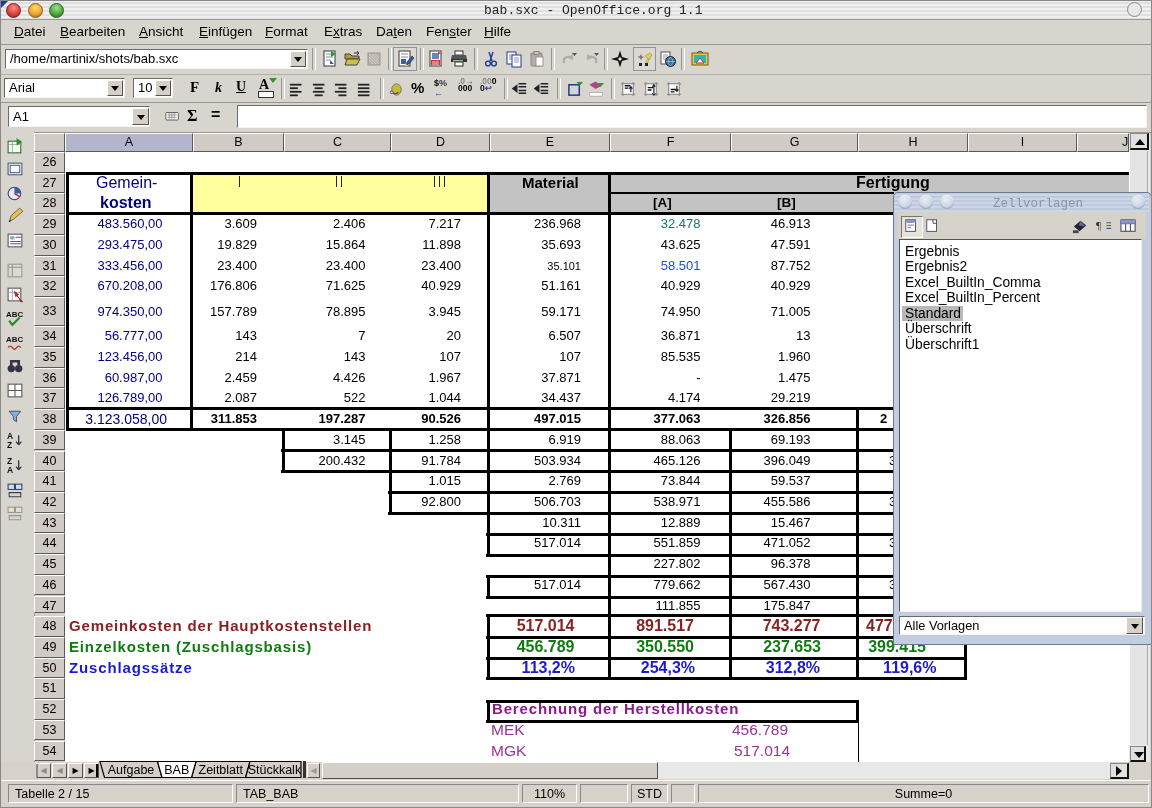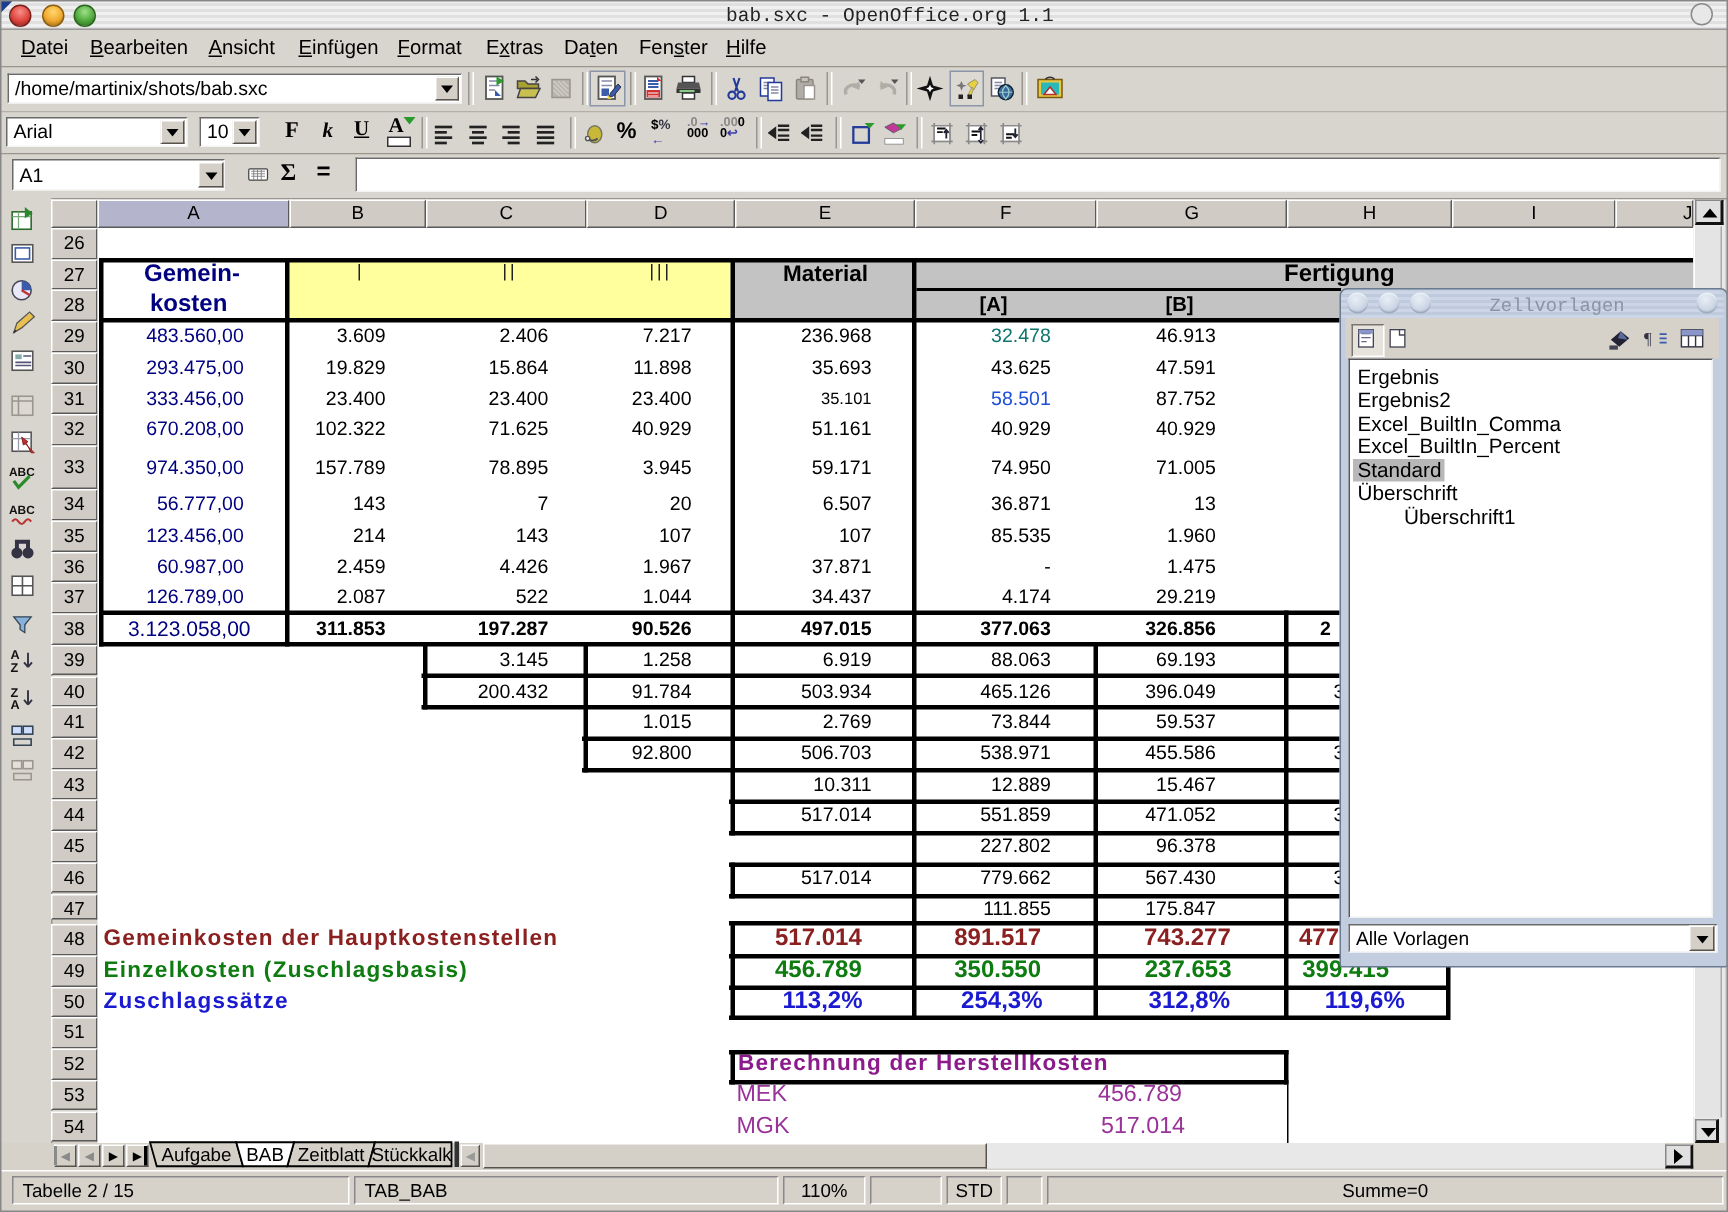--- a/index.html
+++ b/index.html
@@ -372,21 +372,21 @@
 <div class="num" style="left:580.5px;top:234.9px;width:120px;height:20.7px;line-height:20.7px;color:#000;font-size:13px">43.625</div>
 <div class="num" style="left:690.5px;top:234.9px;width:120px;height:20.7px;line-height:20.7px;color:#000;font-size:13px">47.591</div>
 <div class="num" style="left:42.5px;top:255.6px;width:120px;height:20.7px;line-height:20.7px;color:#000080;font-size:13px">333.456,00</div>
 <div class="num" style="left:137px;top:255.6px;width:120px;height:20.7px;line-height:20.7px;color:#000;font-size:13px">23.400</div>
 <div class="num" style="left:245.5px;top:255.6px;width:120px;height:20.7px;line-height:20.7px;color:#000;font-size:13px">23.400</div>
 <div class="num" style="left:341px;top:255.6px;width:120px;height:20.7px;line-height:20.7px;color:#000;font-size:13px">23.400</div>
 <div class="num" style="left:461px;top:255.6px;width:120px;height:20.7px;line-height:20.7px;color:#000;font-size:11px">35.101</div>
 <div class="num" style="left:580.5px;top:255.6px;width:120px;height:20.7px;line-height:20.7px;color:#1d4ed8;font-size:13px">58.501</div>
 <div class="num" style="left:690.5px;top:255.6px;width:120px;height:20.7px;line-height:20.7px;color:#000;font-size:13px">87.752</div>
 <div class="num" style="left:42.5px;top:276.3px;width:120px;height:20.7px;line-height:20.7px;color:#000080;font-size:13px">670.208,00</div>
-<div class="num" style="left:137px;top:276.3px;width:120px;height:20.7px;line-height:20.7px;color:#000;font-size:13px">102.322</div>
+<div class="num" style="left:137px;top:276.3px;width:120px;height:20.7px;line-height:20.7px;color:#000;font-size:13px">176.806</div>
 <div class="num" style="left:245.5px;top:276.3px;width:120px;height:20.7px;line-height:20.7px;color:#000;font-size:13px">71.625</div>
 <div class="num" style="left:341px;top:276.3px;width:120px;height:20.7px;line-height:20.7px;color:#000;font-size:13px">40.929</div>
 <div class="num" style="left:461px;top:276.3px;width:120px;height:20.7px;line-height:20.7px;color:#000;font-size:13px">51.161</div>
 <div class="num" style="left:580.5px;top:276.3px;width:120px;height:20.7px;line-height:20.7px;color:#000;font-size:13px">40.929</div>
 <div class="num" style="left:690.5px;top:276.3px;width:120px;height:20.7px;line-height:20.7px;color:#000;font-size:13px">40.929</div>
 <div class="num" style="left:42.5px;top:297.0px;width:120px;height:29.1px;line-height:29.1px;color:#000080;font-size:13px">974.350,00</div>
 <div class="num" style="left:137px;top:297.0px;width:120px;height:29.1px;line-height:29.1px;color:#000;font-size:13px">157.789</div>
 <div class="num" style="left:245.5px;top:297.0px;width:120px;height:29.1px;line-height:29.1px;color:#000;font-size:13px">78.895</div>
 <div class="num" style="left:341px;top:297.0px;width:120px;height:29.1px;line-height:29.1px;color:#000;font-size:13px">3.945</div>
 <div class="num" style="left:461px;top:297.0px;width:120px;height:29.1px;line-height:29.1px;color:#000;font-size:13px">59.171</div>
@@ -476,21 +476,21 @@
 <div class="num" style="left:806px;top:636.9px;width:120px;height:20.7px;line-height:20.7px;color:#0e7c10;font-weight:bold;font-size:16px">399.415</div>
 <div class="num" style="left:455px;top:657.7px;width:120px;height:20.7px;line-height:20.7px;color:#1a1ad0;font-weight:bold;font-size:16px">113,2%</div>
 <div class="num" style="left:575px;top:657.7px;width:120px;height:20.7px;line-height:20.7px;color:#1a1ad0;font-weight:bold;font-size:16px">254,3%</div>
 <div class="num" style="left:700px;top:657.7px;width:120px;height:20.7px;line-height:20.7px;color:#1a1ad0;font-weight:bold;font-size:16px">312,8%</div>
 <div class="num" style="left:816.5px;top:657.7px;width:120px;height:20.7px;line-height:20.7px;color:#1a1ad0;font-weight:bold;font-size:16px">119,6%</div>
 <div class="a" style="left:492px;top:699.1px;height:20.7px;line-height:20.7px;color:#8b1a8b;font-weight:bold;letter-spacing:0.85px;font-size:15px;white-space:nowrap">Berechnung der Herstellkosten</div>
 <div class="a" style="left:491px;top:719.8px;height:20.7px;line-height:20.7px;color:#993399;font-size:15.5px;white-space:nowrap">MEK</div>
 <div class="a" style="left:491px;top:740.5px;height:20.7px;line-height:20.7px;color:#993399;font-size:15.5px;white-space:nowrap">MGK</div>
 <div class="num" style="left:668px;top:719.8px;width:120px;height:20.7px;line-height:20.7px;color:#993399;font-size:15.5px">456.789</div>
 <div class="num" style="left:670px;top:740.5px;width:120px;height:20.7px;line-height:20.7px;color:#993399;font-size:15.5px">517.014</div>
-<div class="a" style="left:96px;top:172.7px;height:20.7px;line-height:20.7px;color:#000080;font-weight:bold;font-size:16px;white-space:nowrap">Gemein-</div>
+<div class="a" style="left:96px;top:172.7px;height:20.7px;line-height:20.7px;color:#000080;font-weight:normal;font-size:16px;white-space:nowrap">Gemein-</div>
 <div class="a" style="left:100px;top:193.4px;height:20.7px;line-height:20.7px;color:#000080;font-weight:bold;font-size:16px;white-space:nowrap">kosten</div>
 <div class="a" style="left:522px;top:172.7px;height:20.7px;line-height:20.7px;color:#000;font-weight:bold;font-size:15px;white-space:nowrap">Material</div>
 <div class="a" style="left:856px;top:172.7px;height:20.7px;line-height:20.7px;color:#000;font-weight:bold;font-size:16px;white-space:nowrap">Fertigung</div>
 <div class="a" style="left:653px;top:193.4px;height:20.7px;line-height:20.7px;color:#000;font-weight:bold;font-size:13.5px;white-space:nowrap">[A]</div>
 <div class="a" style="left:777px;top:193.4px;height:20.7px;line-height:20.7px;color:#000;font-weight:bold;font-size:13.5px;white-space:nowrap">[B]</div>
 <div class="a" style="left:239px;top:175.5px;width:1.4px;height:11.5px;background:#222"></div>
 <div class="a" style="left:336px;top:175.5px;width:1.4px;height:11.5px;background:#222"></div>
 <div class="a" style="left:341px;top:175.5px;width:1.4px;height:11.5px;background:#222"></div>
 <div class="a" style="left:434px;top:175.5px;width:1.4px;height:11.5px;background:#222"></div>
 <div class="a" style="left:439px;top:175.5px;width:1.4px;height:11.5px;background:#222"></div>
@@ -605,19 +605,19 @@
       <path d="M1 6h15M6 2v12M11 2v12" stroke="#334"></path>
       <rect x="1" y="2" width="15" height="4" fill="#8a96c8"></rect>
     </svg>
 <div class="a" style="left:899px;top:238.5px;width:243px;height:373px;background:#fff;border-top:1.5px solid #555;border-left:1.5px solid #555;border-bottom:1px solid #f0f0f0;border-right:1px solid #f0f0f0;box-sizing:border-box"></div>
 <div class="a" style="left:902px;top:243.5px;font-size:13.8px;line-height:15.5px;padding-left:3px;">Ergebnis</div>
 <div class="a" style="left:902px;top:259.0px;font-size:13.8px;line-height:15.5px;padding-left:3px;">Ergebnis2</div>
 <div class="a" style="left:902px;top:274.5px;font-size:13.8px;line-height:15.5px;padding-left:3px;">Excel_BuiltIn_Comma</div>
 <div class="a" style="left:902px;top:290.0px;font-size:13.8px;line-height:15.5px;padding-left:3px;">Excel_BuiltIn_Percent</div>
 <div class="a" style="left:902px;top:305.5px;font-size:13.8px;line-height:15.5px; background:#b8b8b8;padding:0 2px 0 3px;">Standard</div>
 <div class="a" style="left:902px;top:321.0px;font-size:13.8px;line-height:15.5px;padding-left:3px;">Überschrift</div>
-<div class="a" style="left:902px;top:336.5px;font-size:13.8px;line-height:15.5px;padding-left:3px;margin-left:31px;">Überschrift1</div>
+<div class="a" style="left:902px;top:336.5px;font-size:13.8px;line-height:15.5px;padding-left:3px;">Überschrift1</div>
 <div class="a sunk" style="left:899px;top:616px;width:246px;height:19px"></div>
 <div class="a" style="left:904px;top:618px;font-size:12.8px">Alle Vorlagen</div>
 <div class="a combo-btn" style="left:1126px;top:617px;width:17px;height:17px">
       <div class="dar"></div>
     </div>
 <div class="a" style="left:0;top:0;width:1152px;height:808px;border:1px solid #888;box-sizing:border-box;pointer-events:none"></div>
 </div>
 </body></html>

